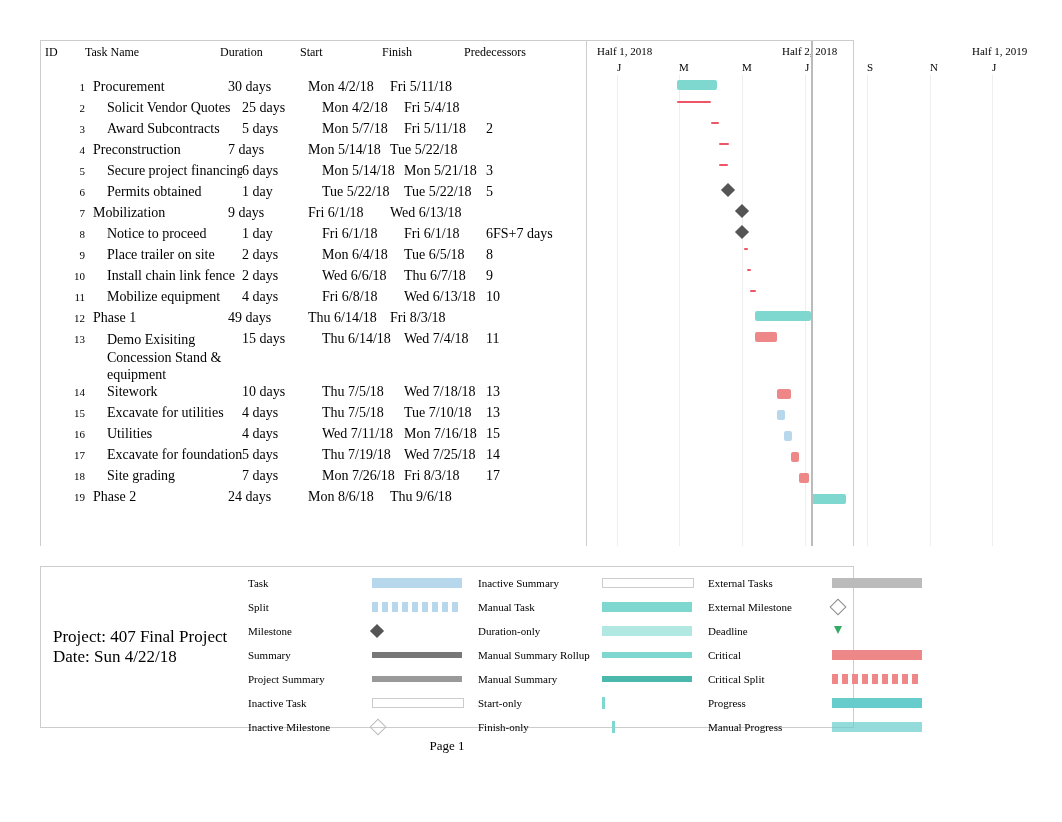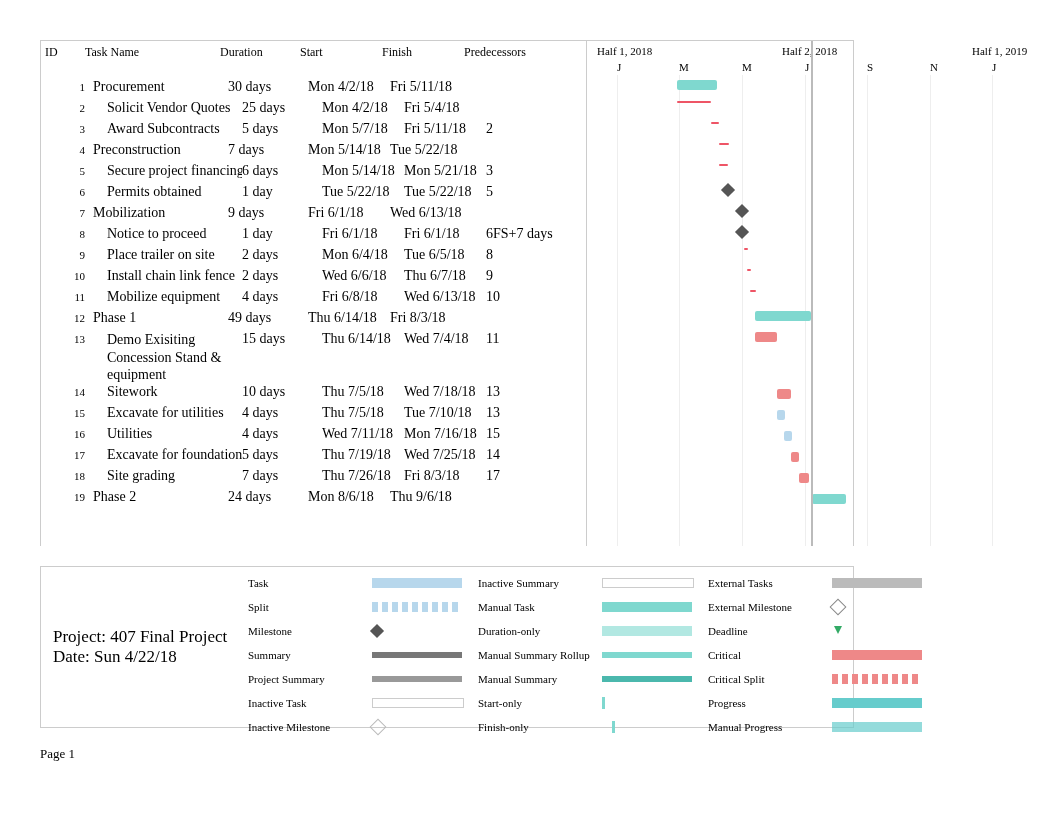--- a/index.html
+++ b/index.html
@@ -61,21 +61,21 @@
   .sw-start{width:10px;height:12px;border-left:3px solid #7fd8cf}
   .sw-finish{width:10px;height:12px;border-right:3px solid #7fd8cf}
   .sw-ext{background:#bbb}
   .sw-extm{width:10px;height:10px;transform:rotate(45deg);border:1px solid #888;margin-left:4px}
   .sw-dead{width:10px;height:10px;position:relative}
   .sw-dead::before{content:"";position:absolute;left:2px;top:0;border-left:4px solid transparent;border-right:4px solid transparent;border-top:8px solid #3a6}
   .sw-crit{background:#e88}
   .sw-csplit{background:repeating-linear-gradient(90deg,#e88 0 6px,transparent 6px 10px)}
   .sw-prog{background:#6cc}
   .sw-mprog{background:#6cc;opacity:.7}
-  .pagenum{font-size:13px;margin-top:18px}
+  .pagenum{text-align:center;font-size:13px;margin-top:10px}
 </style>
 </head>
 <body>
 
 <div class="page">
   <div class="sheet">
     <div class="grid">
       <div class="ghead">
         <div class="c-id">ID</div>
         <div class="c-name">Task Name</div>
@@ -218,21 +218,21 @@
             <div class="c-name indent2">Excavate for foundation</div>
             <div class="c-dur">5 days</div>
             <div class="c-start">Thu 7/19/18</div>
             <div class="c-finish">Wed 7/25/18</div>
             <div class="c-pred">14</div>
           </div>
           <div class="row">
             <div class="c-id">18</div>
             <div class="c-name indent2">Site grading</div>
             <div class="c-dur">7 days</div>
-            <div class="c-start">Thu 7/26/18</div>
+            <div class="c-start">Mon 7/26/18</div>
             <div class="c-finish">Fri 8/3/18</div>
             <div class="c-pred">17</div>
           </div>
           <div class="row">
             <div class="c-id">19</div>
             <div class="c-name indent1">Phase 2</div>
             <div class="c-dur">24 days</div>
             <div class="c-start">Mon 8/6/18</div>
             <div class="c-finish">Thu 9/6/18</div>
             <div class="c-pred"></div>

